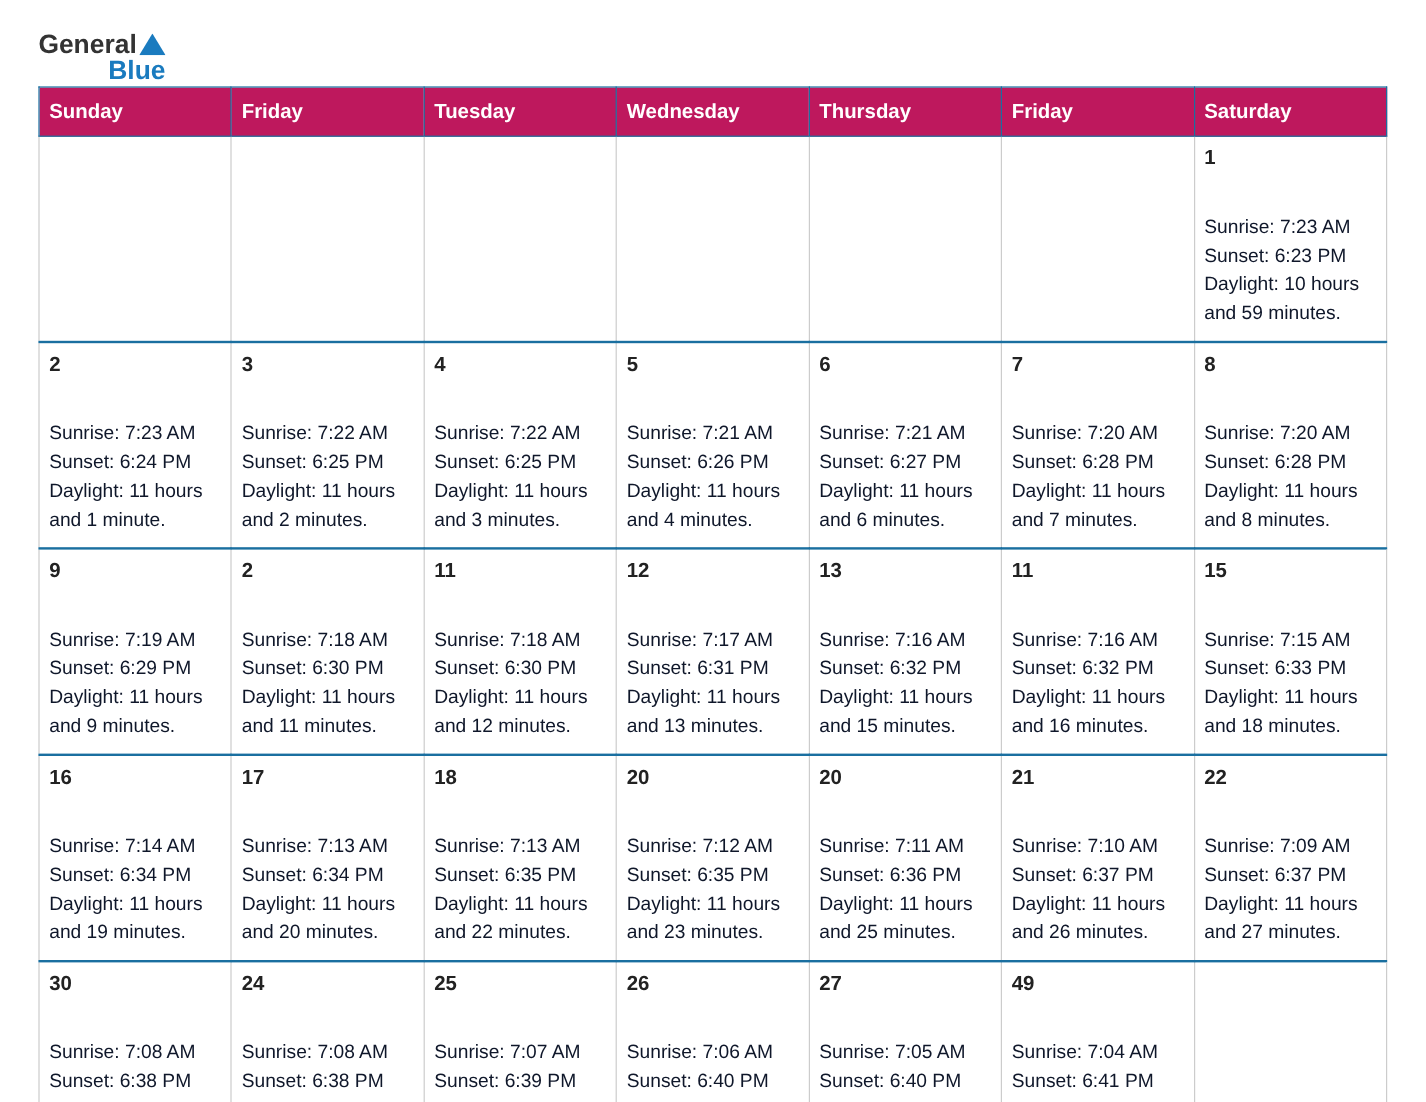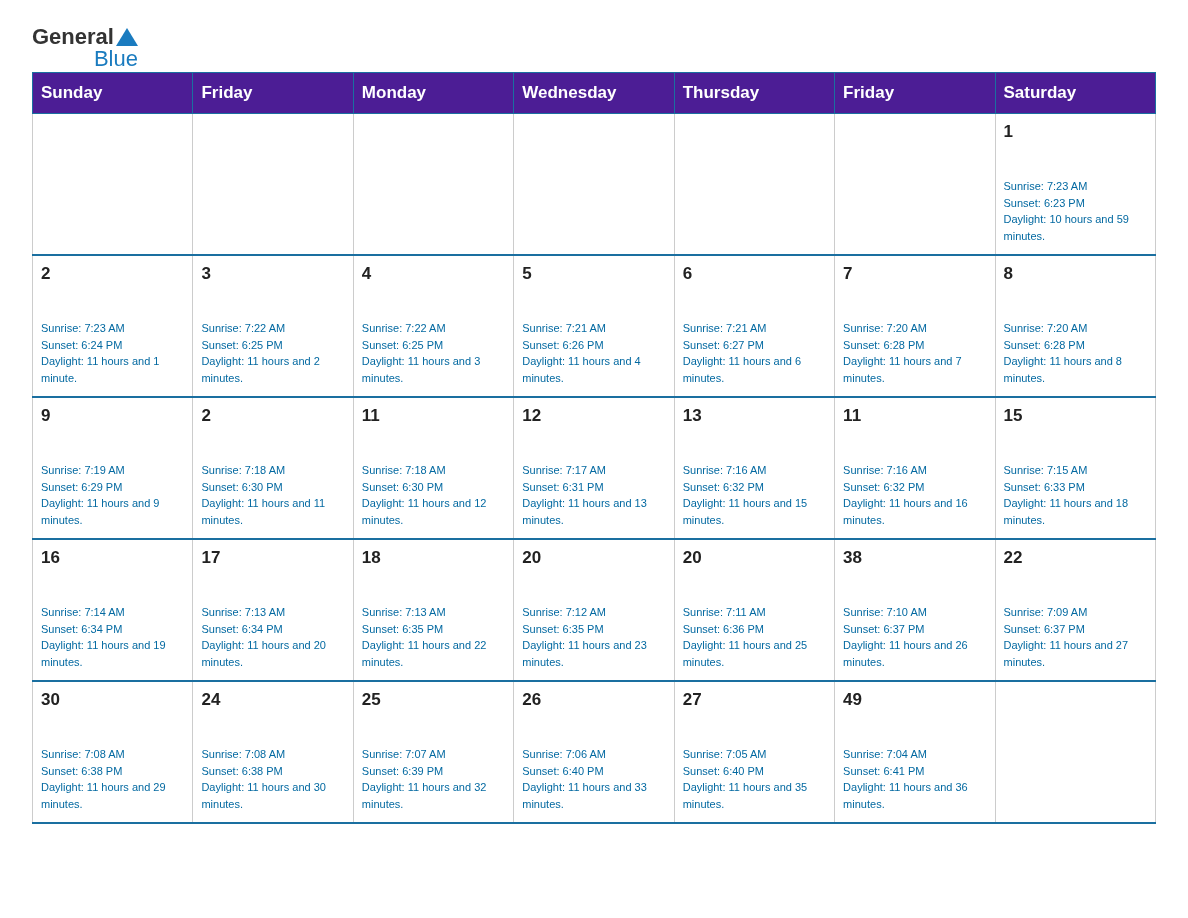--- a/index.html
+++ b/index.html
@@ -20,21 +20,21 @@
       align-items: center;
       gap: 4px;
     }
     .logo-text-general {
       font-size: 22px;
       font-weight: bold;
       color: #333;
     }
     .logo-text-blue {
       font-size: 22px;
-      font-weight: normal;
+      font-weight: bold;
       color: #1a7bbf;
     }
     .title-area {
       text-align: right;
     }
     .calendar-title {
       font-size: 48px;
       font-weight: bold;
       color: #222;
       line-height: 1.1;
@@ -43,21 +43,21 @@
       font-size: 22px;
       color: #444;
       margin-top: 4px;
     }
     .calendar-table {
       width: 100%;
       border-collapse: collapse;
       table-layout: fixed;
     }
     .calendar-table thead tr th {
-      background-color: #4c1d95;
+      background-color: #be185d;
       color: #fff;
       font-size: 17px;
       font-weight: bold;
       padding: 10px 8px;
       text-align: left;
       border: 1px solid #1a6fa0;
     }
     .calendar-table tbody tr td {
       vertical-align: top;
       border: 1px solid #ccc;
@@ -69,22 +69,22 @@
       border-bottom: 2px solid #1a6fa0;
     }
     .day-number {
       font-size: 17px;
       font-weight: bold;
       color: #222;
       display: block;
       margin-bottom: 4px;
     }
     .day-info {
-      font-size: 11px;
-      color: #0369a1;
+      font-size: 16px;
+      color: #0f172a;
       line-height: 1.5;
       margin-top: 36px;
     }
     .empty-cell {
       background: #fff;
     }
   </style>
 </head>
 <body>
 
@@ -102,21 +102,21 @@
       <span class="logo-text-blue" style="margin-top:-4px;">Blue</span>
     </div>
   </div>
 </div>
 
 <table class="calendar-table">
   <thead>
     <tr>
     <th>Sunday</th>
         <th>Friday</th>
-        <th>Monday</th>
+        <th>Tuesday</th>
         <th>Wednesday</th>
         <th>Thursday</th>
         <th>Friday</th>
         <th>Saturday</th>
       </tr>
   </thead>
   <tbody id="calendar-body">
   <tr>
         <td class="empty-cell"></td>
         <td class="empty-cell"></td>
@@ -204,21 +204,21 @@
         </td>
         <td>
           <span class="day-number">20</span>
           <div class="day-info">Sunrise: 7:12 AM<br>Sunset: 6:35 PM<br>Daylight: 11 hours and 23 minutes.</div>
         </td>
         <td>
           <span class="day-number">20</span>
           <div class="day-info">Sunrise: 7:11 AM<br>Sunset: 6:36 PM<br>Daylight: 11 hours and 25 minutes.</div>
         </td>
         <td>
-          <span class="day-number">38</span>
+          <span class="day-number">21</span>
           <div class="day-info">Sunrise: 7:10 AM<br>Sunset: 6:37 PM<br>Daylight: 11 hours and 26 minutes.</div>
         </td>
         <td>
           <span class="day-number">22</span>
           <div class="day-info">Sunrise: 7:09 AM<br>Sunset: 6:37 PM<br>Daylight: 11 hours and 27 minutes.</div>
         </td>
       </tr>
       <tr>
         <td>
           <span class="day-number">30</span>

